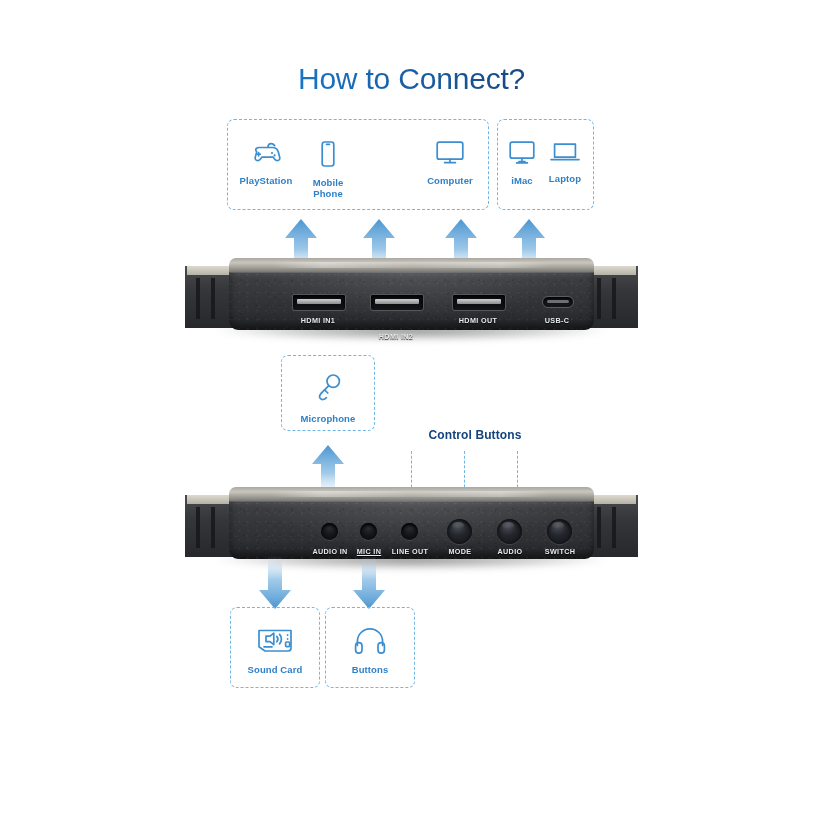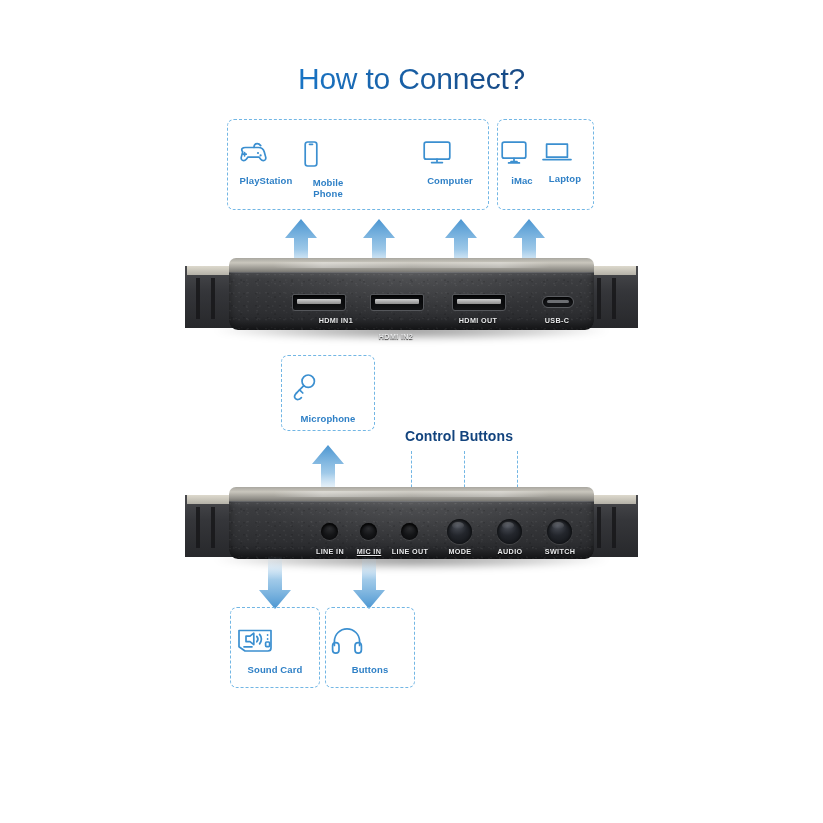--- a/index.html
+++ b/index.html
@@ -19,33 +19,33 @@
     white-space:nowrap;
   }
 
   
   .dbox{
     position:absolute;border:1.6px dashed #72b6e4;border-radius:7px;
     box-sizing:border-box;background:transparent;
   }
   .cell{
     position:absolute;display:flex;flex-direction:column;
-    justify-content:flex-start;
+    align-items:center;justify-content:flex-start;
   }
   .cell .ico{display:block;}
   .cell .lab{
     margin-top:5px;text-align:center;color:#2f80c6;
     font-size:9.5px;font-weight:bold;line-height:1.22;letter-spacing:.1px;
   }
   .lab.two{line-height:1.18;}
 
   
   #ctrl-cap{
-    position:absolute;left:405px;top:428px;width:140px;
-    font-size:14px;font-weight:bold;color:#13447e;letter-spacing:.1px;
+    position:absolute;left:405px;top:428px;width:140px;text-align:center;
+    font-size:12px;font-weight:bold;color:#13447e;letter-spacing:.1px;
   }
   #ctrl-bracket{
     position:absolute;left:411px;top:451px;width:107px;height:46px;
     border:1.6px dashed #72b6e4;border-top:none;box-sizing:border-box;
   }
   #ctrl-div{
     position:absolute;left:464px;top:451px;width:0;height:46px;
     border-left:1.6px dashed #72b6e4;
   }
 
@@ -244,21 +244,21 @@
         <div class="cap"></div>
       <div class="slot" style="left:11px;"></div>
         <div class="slot" style="left:26px;"></div>
     </div>
 
     <div class="dv-top"></div>
     <div class="dv-face"></div>
 
     <div class="ports">
       <div class="port hdmi" style="left:63px;top:22px;"></div>
-      <div class="plabel" style="left:54px;top:44px;width:70px;text-align:right;">HDMI IN1</div>
+      <div class="plabel" style="left:54px;top:44px;width:70px;">HDMI IN1</div>
 
       <div class="port hdmi" style="left:141px;top:22px;"></div>
       <div class="plabel" style="left:132px;top:60px;width:70px;">HDMI IN2</div>
 
       <div class="port hdmi" style="left:223px;top:22px;"></div>
       <div class="plabel" style="left:214px;top:44px;width:70px;">HDMI OUT</div>
 
       <div class="port usbc" style="left:313px;top:24px;"></div>
       <div class="plabel" style="left:293px;top:44px;width:70px;">USB-C</div>
     </div>
@@ -306,21 +306,21 @@
         <div class="cap"></div>
       <div class="slot" style="left:11px;"></div>
         <div class="slot" style="left:26px;"></div>
     </div>
 
     <div class="dv-top"></div>
     <div class="dv-face"></div>
 
     <div class="ports">
       <div class="port jack" style="left:92px;top:22px;"></div>
-      <div class="plabel" style="left:66px;top:46px;width:70px;">LINE IN</div>
+      <div class="plabel" style="left:66px;top:46px;width:70px;">AUDIO IN</div>
 
       <div class="port jack" style="left:131px;top:22px;"></div>
       <div class="plabel" style="left:105px;top:46px;width:70px;text-decoration:underline;">MIC IN</div>
 
       <div class="port jack" style="left:172px;top:22px;"></div>
       <div class="plabel" style="left:146px;top:46px;width:70px;">LINE OUT</div>
 
       <div class="port btn" style="left:218px;top:18px;"></div>
       <div class="plabel" style="left:196px;top:46px;width:70px;">MODE</div>
 

